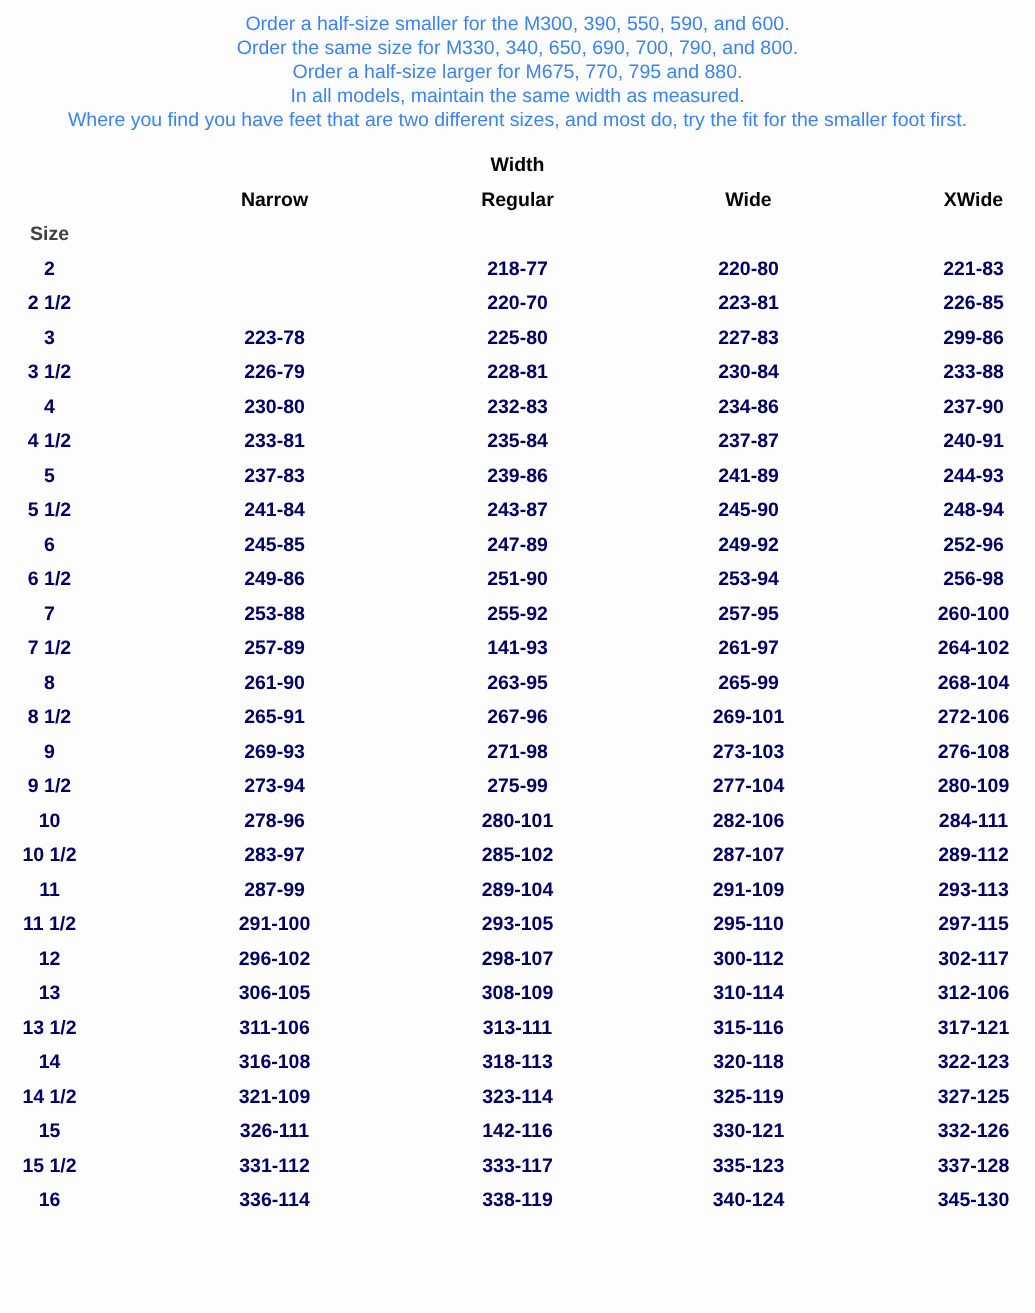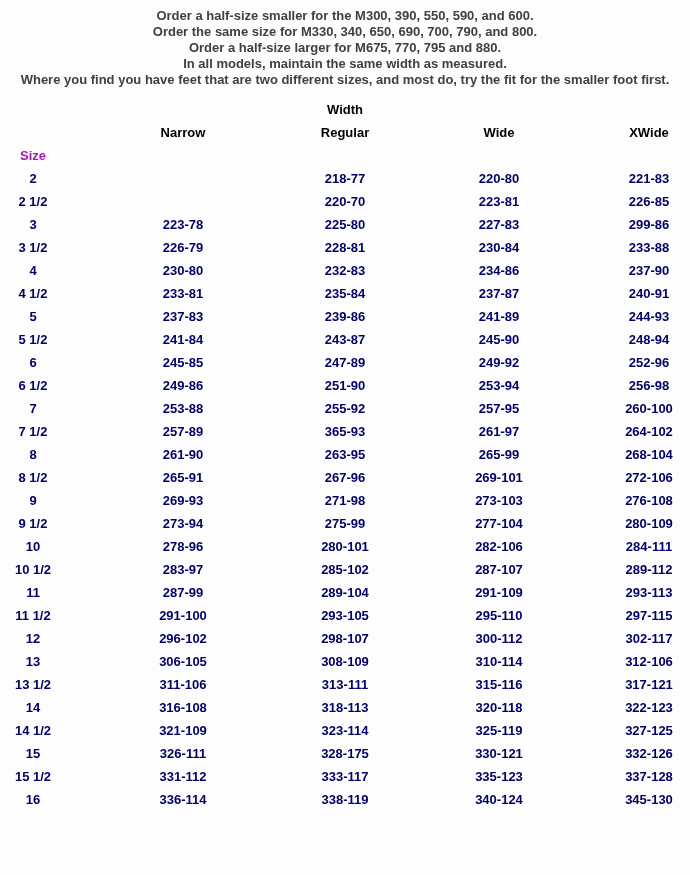--- a/index.html
+++ b/index.html
@@ -6,24 +6,24 @@
   html, body {
     width: 690px;
     background: #fdfdfd;
     font-family: "Liberation Sans", "DejaVu Sans", sans-serif;
   }
   body { height: 875px; overflow: hidden; }
 
   .instructions {
     padding-top: 8px;
     text-align: center;
-    color: #404040;
+    color: #3b82f6;
     font-size: 13px;
     line-height: 16px;
-    font-weight: bold;
+    font-weight: normal;
   }
 
   table.size-chart {
     margin-top: 10px;
     width: 690px;
     border-collapse: collapse;
     table-layout: fixed;
   }
   table.size-chart td {
     height: 23px;
@@ -31,21 +31,21 @@
     vertical-align: middle;
     font-size: 13px;
     font-weight: bold;
     white-space: nowrap;
     padding: 0;
   }
   td.group-header, td.col-header {
     color: #000000;
   }
   td.size-header-cell {
-    color: #a21caf;
+    color: #404040;
   }
   td.size-cell, td.val-cell {
     color: #000066;
   }
 </style>
 </head>
 <body>
 
 <div class="instructions">
   <div>Order a half-size smaller for the M300, 390, 550, 590, and 600.</div>
@@ -160,21 +160,21 @@
       <tr>
     <td class="size-cell">7</td>
     <td class="val-cell">253-88</td>
     <td class="val-cell">255-92</td>
     <td class="val-cell">257-95</td>
     <td class="val-cell">260-100</td>
   </tr>
       <tr>
     <td class="size-cell">7 1/2</td>
     <td class="val-cell">257-89</td>
-    <td class="val-cell">365-93</td>
+    <td class="val-cell">141-93</td>
     <td class="val-cell">261-97</td>
     <td class="val-cell">264-102</td>
   </tr>
       <tr>
     <td class="size-cell">8</td>
     <td class="val-cell">261-90</td>
     <td class="val-cell">263-95</td>
     <td class="val-cell">265-99</td>
     <td class="val-cell">268-104</td>
   </tr>
@@ -258,21 +258,21 @@
       <tr>
     <td class="size-cell">14 1/2</td>
     <td class="val-cell">321-109</td>
     <td class="val-cell">323-114</td>
     <td class="val-cell">325-119</td>
     <td class="val-cell">327-125</td>
   </tr>
       <tr>
     <td class="size-cell">15</td>
     <td class="val-cell">326-111</td>
-    <td class="val-cell">328-175</td>
+    <td class="val-cell">142-116</td>
     <td class="val-cell">330-121</td>
     <td class="val-cell">332-126</td>
   </tr>
       <tr>
     <td class="size-cell">15 1/2</td>
     <td class="val-cell">331-112</td>
     <td class="val-cell">333-117</td>
     <td class="val-cell">335-123</td>
     <td class="val-cell">337-128</td>
   </tr>

